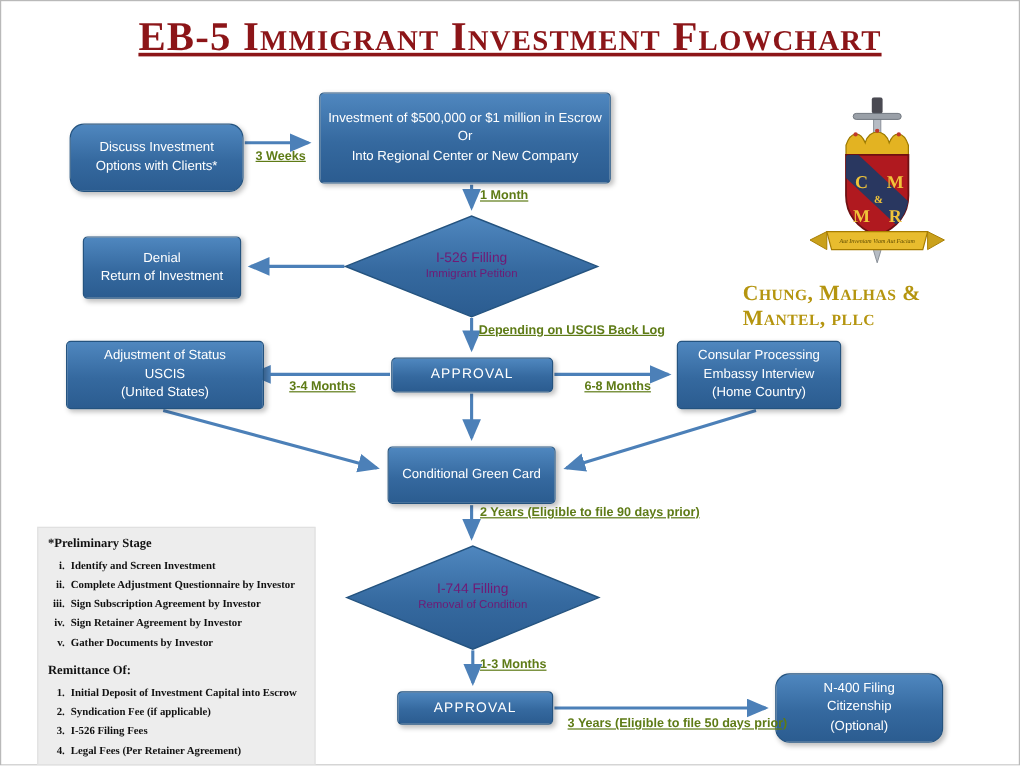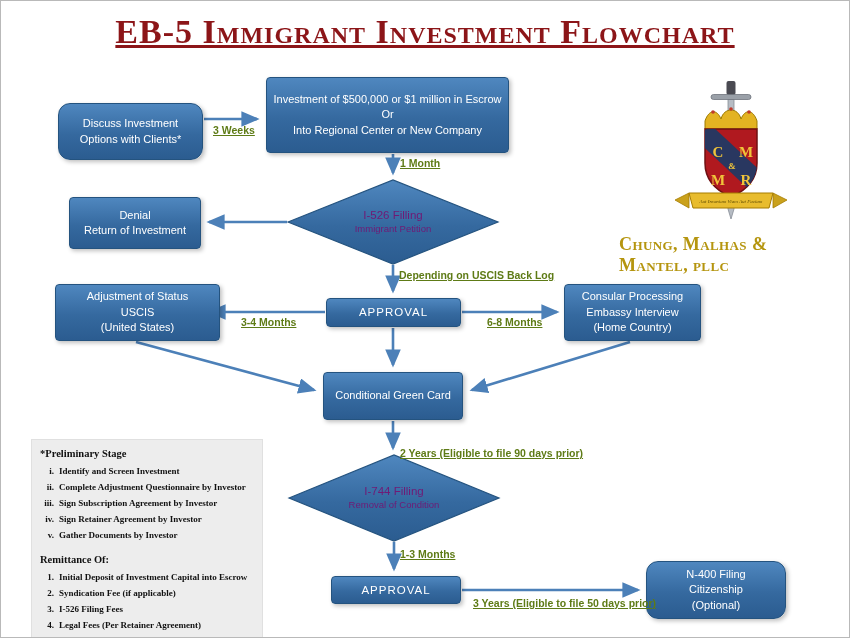--- a/index.html
+++ b/index.html
@@ -126,21 +126,21 @@
   <div class="diamond-text" style="left:298px; top:483px; width:190px;">
     <div class="dt-main">I-744 Filling</div>
     <div class="dt-sub">Removal of Condition</div>
   </div>
 
   <div class="elabel" style="left:212px; top:123px;">3 Weeks</div>
   <div class="elabel" style="left:399px; top:156px;">1 Month</div>
   <div class="elabel" style="left:398px; top:268px;">Depending on USCIS Back Log</div>
   <div class="elabel" style="left:240px; top:315px;">3-4 Months</div>
   <div class="elabel" style="left:486px; top:315px;">6-8 Months</div>
-  <div class="elabel" style="left:399px; top:446px;">2 Years (Eligible to file 90 days prior)</div>
+  <div class="elabel" style="left:399px; top:420px;">2 Years (Eligible to file 90 days prior)</div>
   <div class="elabel" style="left:399px; top:547px;">1-3 Months</div>
   <div class="elabel" style="left:472px; top:596px;">3 Years (Eligible to file 50 days prior)</div>
 
   <div class="notes">
     <div class="notes-h">*Preliminary Stage</div>
     <div class="nrow">
         <span class="nnum">i.</span>
         <span>Identify and Screen Investment</span>
       </div>
     <div class="nrow">

